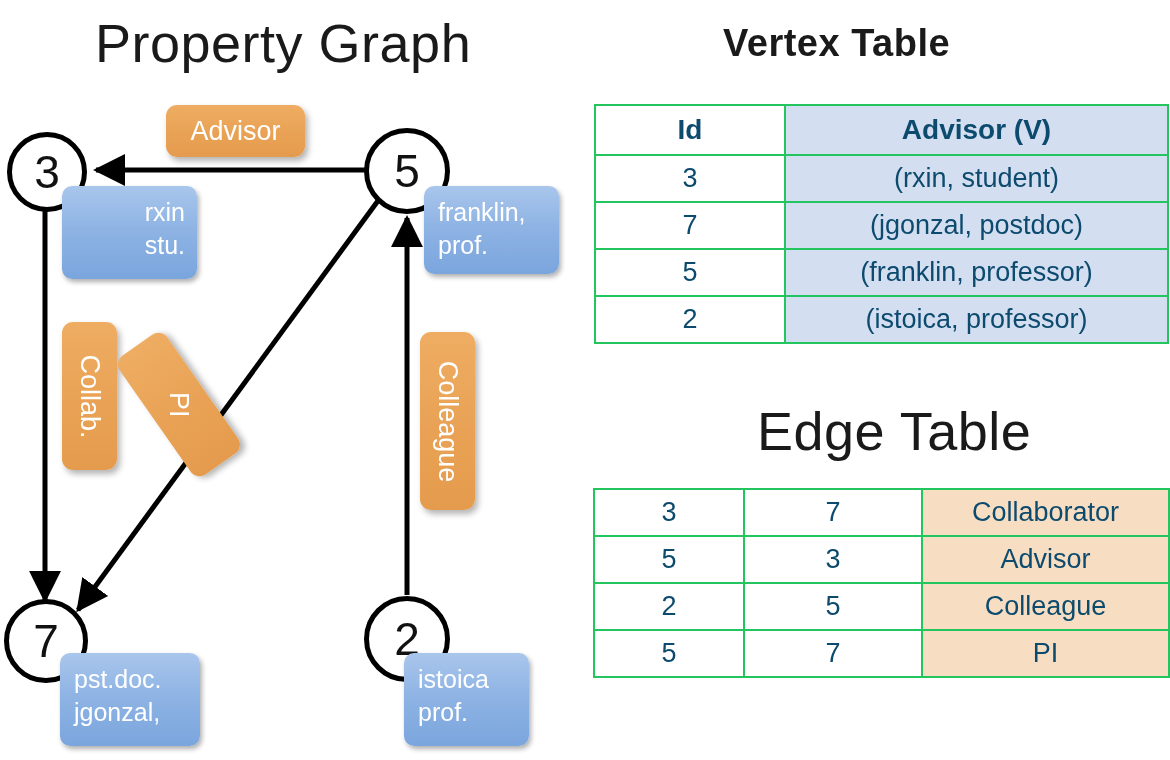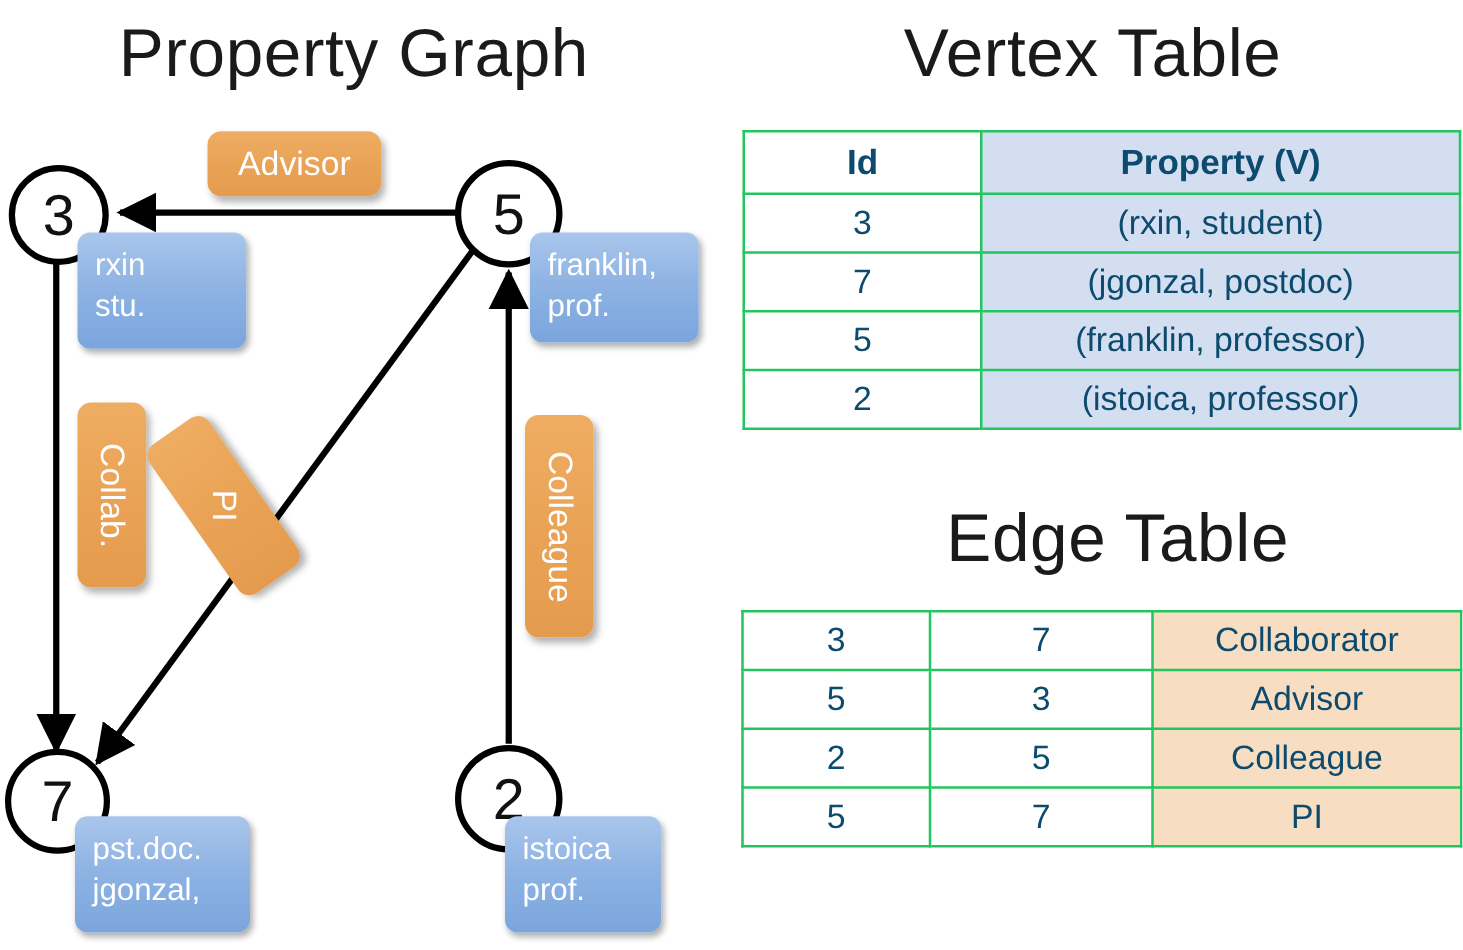--- a/index.html
+++ b/index.html
@@ -2,21 +2,21 @@
 <html><head>
 <meta charset="utf-8">
 <style>
   html,body{margin:0;padding:0;background:#ffffff;}
   body{width:1170px;height:760px;position:relative;overflow:hidden;
        font-family:"Liberation Sans", sans-serif;color:#000;}
 
   .title{position:absolute;font-weight:400;color:#1a1a1a;white-space:nowrap;
          letter-spacing:0.5px;}
   #title-property-graph{left:95px;top:12px;font-size:54px;line-height:62px;}
-  #title-vertex-table{left:723px;top:12px;font-size:54px;line-height:62px;}
+  #title-vertex-table{left:723px;top:12px;font-size:38px;line-height:62px;font-weight:bold;}
   #title-edge-table{left:745px;top:400px;font-size:54px;line-height:62px;margin-left:12px;}
 
   
   #graph{position:absolute;left:0;top:90px;width:585px;height:670px;}
   #graph svg{position:absolute;left:0;top:0;}
 
   .node{position:absolute;border:5px solid #000;border-radius:50%;
         background:#fff;box-sizing:border-box;display:flex;
         align-items:center;justify-content:center;
         font-size:46px;color:#111;z-index:3;}
@@ -78,21 +78,21 @@
   <div class="node" style="left:364px;top:38px;width:86px;height:86px;">
     <span>5</span>
   </div>
   <div class="node" style="left:4px;top:509px;width:84px;height:84px;">
     <span>7</span>
   </div>
   <div class="node" style="left:364px;top:506px;width:86px;height:86px;">
     <span>2</span>
   </div>
 
-  <div class="vprop" style="left:62px;top:96px;width:135px;height:93px;">
+  <div class="vprop" style="left:62px;top:96px;width:135px;height:93px;text-align:right;">
     <div>rxin</div>
     <div>stu.</div>
   </div>
   <div class="vprop" style="left:424px;top:96px;width:135px;height:88px;">
     <div>franklin,</div>
     <div>prof.</div>
   </div>
   <div class="vprop" style="left:60px;top:563px;width:140px;height:93px;">
     <div>pst.doc.</div>
     <div>jgonzal,</div>
@@ -120,21 +120,21 @@
 </div>
 
 <table id="vertex-table">
   <colgroup>
       <col style="width:190px">
       <col style="width:383px">
     </colgroup>
   <tbody>
     <tr>
       <td class="hdr plain">Id</td>
-      <td class="hdr vblue">Property (V)</td>
+      <td class="hdr vblue">Advisor (V)</td>
     </tr>
     <tr>
       <td class="plain">3</td>
       <td class="vblue">(rxin, student)</td>
     </tr>
     <tr>
       <td class="plain">7</td>
       <td class="vblue">(jgonzal, postdoc)</td>
     </tr>
     <tr>

